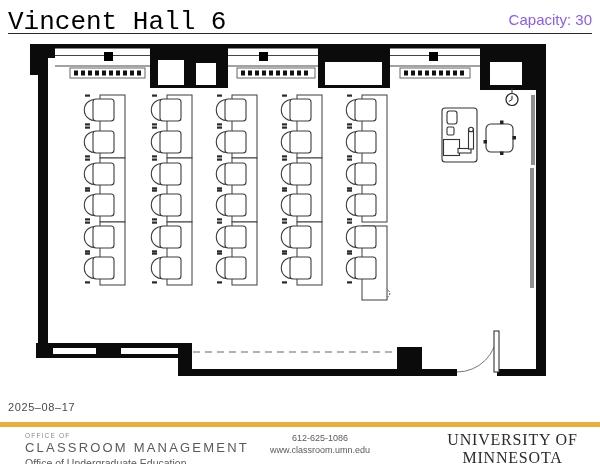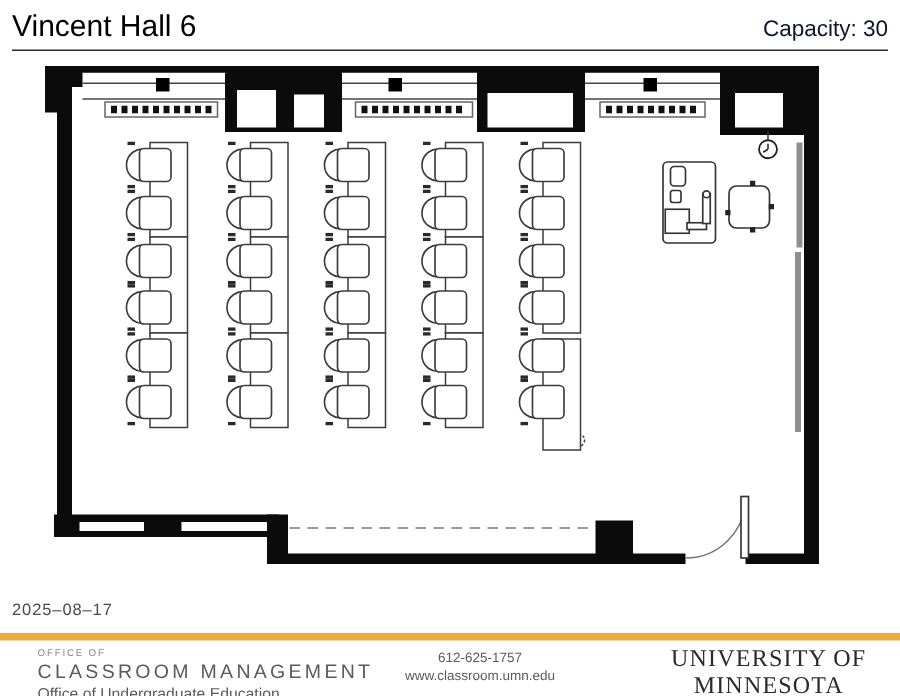--- a/index.html
+++ b/index.html
@@ -1,21 +1,21 @@
 <!DOCTYPE html>
 <html><head>
 <meta charset="utf-8">
 <style>
   html,body{margin:0;padding:0;background:#fff;}
   .page{position:relative;width:600px;height:464px;background:#fff;overflow:hidden;
         font-family:"Liberation Sans",sans-serif;}
   
   .hdr{position:absolute;left:8px;top:0;width:584px;height:33px;border-bottom:1.5px solid #2a2a2a;}
-  .title{position:absolute;left:0;top:7px;font-size:20px;color:#000;}
-  .capacity{position:absolute;right:0;top:11px;font-size:15px;color:#0f172a;}
+  .title{position:absolute;left:0;top:7px;font-size:26px;color:#000;font-family:Liberation Mono, monospace;}
+  .capacity{position:absolute;right:0;top:11px;font-size:15px;color:#8b5cf6;}
   
   #plan-svg{position:absolute;left:0;top:36px;width:600px;height:360px;}
   .wall{fill:#0b0b0b;}
   .niche{fill:#ffffff;}
   .winline{stroke:#444;stroke-width:1;}
   .mullion{fill:#000;}
   .table{fill:#fff;stroke:#3c3c3c;stroke-width:1;}
   .tablet{fill:#fff;stroke:#3c3c3c;stroke-width:1.1;}
   .chair-arc{fill:none;stroke:#3c3c3c;stroke-width:1.1;}
   .tick{fill:#2a2a2a;}
@@ -380,21 +380,21 @@
   <div class="date">2025–08–17</div>
   <div class="gold-rule" style="background: rgb(235, 174, 58);"></div>
 
   <div class="f-left">
     <div class="eyebrow">OFFICE OF</div>
     <div class="dept">CLASSROOM MANAGEMENT</div>
     <div class="sub">Office of Undergraduate Education</div>
   </div>
 
   <div class="f-mid">
-    <div>612-625-1757</div>
+    <div>612-625-1086</div>
     <div>www.classroom.umn.edu</div>
   </div>
 
   <div class="f-right">
     <div class="univ">UNIVERSITY OF MINNESOTA</div>
     <div class="tagline"><span>Driven to Discover</span></div>
   </div>
 
 </div>
 

